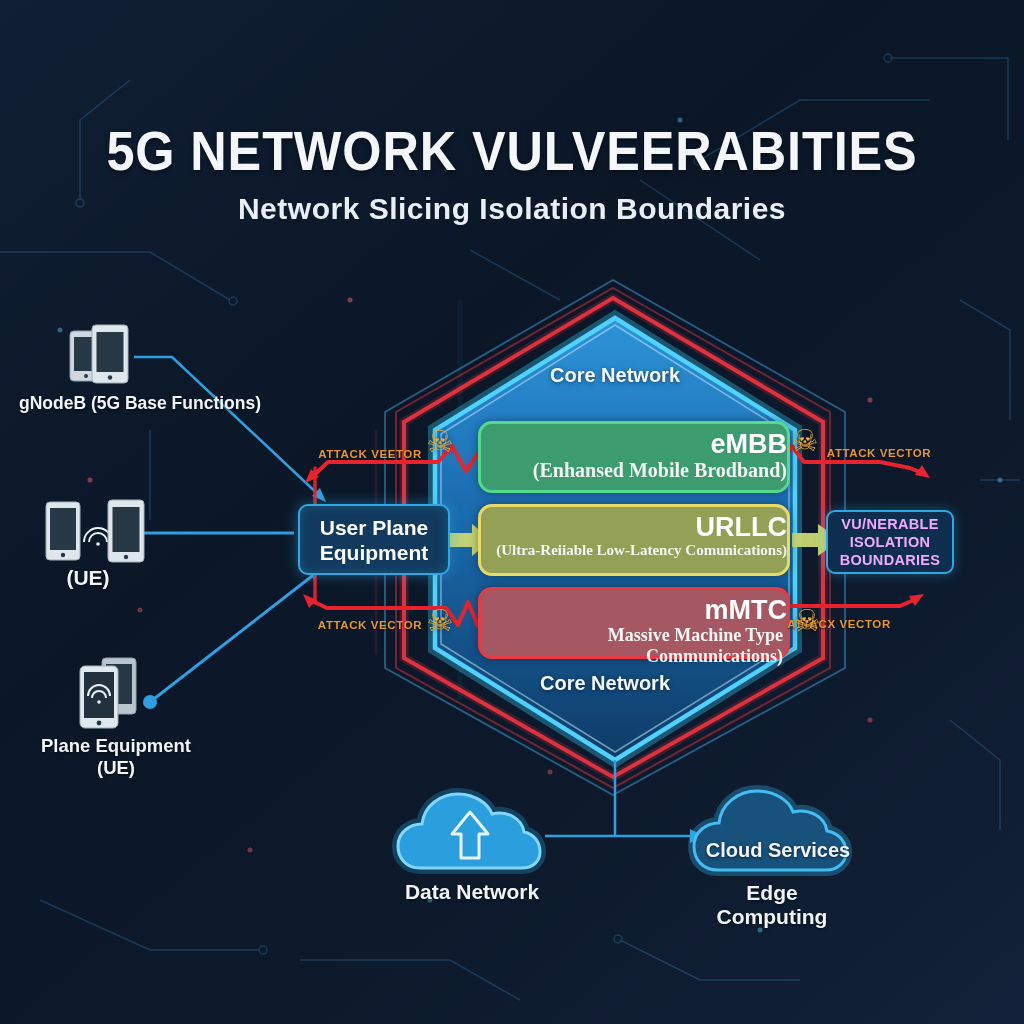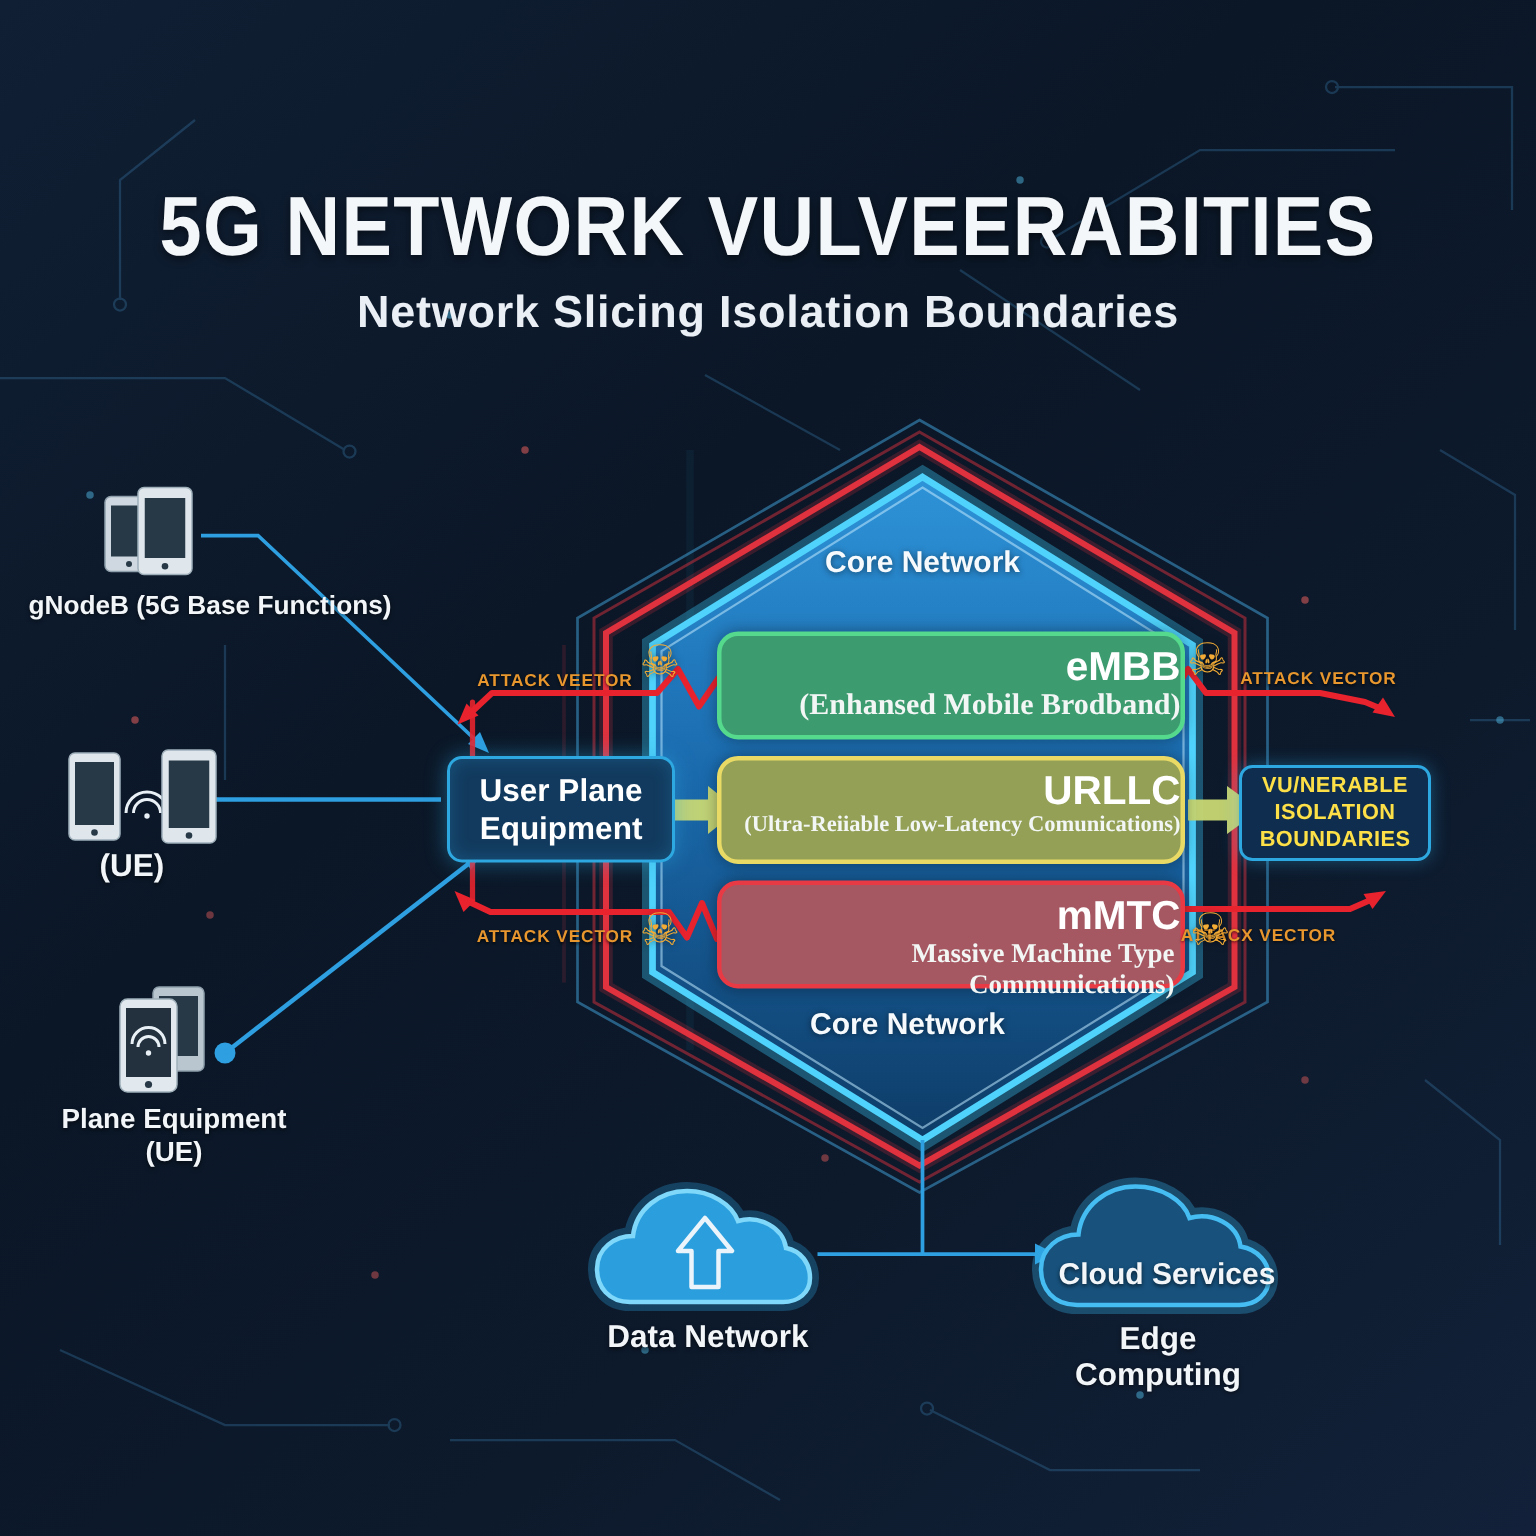--- a/index.html
+++ b/index.html
@@ -58,21 +58,21 @@
   .atk-br{left:784px;top:618px;}
   .skull{width:36px;text-align:center;font-size:30px;color:#f2ab35;
          text-shadow:0 0 5px rgba(0,0,0,.6);line-height:32px;}
   .sk-tl{left:422px;top:426px;} .sk-tr{left:787px;top:425px;}
   .sk-bl{left:422px;top:605px;} .sk-br{left:789px;top:605px;}
 
   
   .iso{left:826px;top:510px;width:124px;height:60px;border:2px solid #2ea8e0;border-radius:9px;
        background:#0f2d4e;box-shadow:0 0 12px rgba(46,168,224,.4);
        display:flex;flex-direction:column;justify-content:center;align-items:center;}
-  .iso span{font-size:14.5px;font-weight:bold;line-height:18px;color:#fde047;letter-spacing:.3px;}
+  .iso span{font-size:14.5px;font-weight:bold;line-height:18px;color:#f0abfc;letter-spacing:.3px;}
 
   
   .lbl-datanet{left:392px;top:880px;width:160px;font-size:21px;font-weight:bold;}
   .lbl-cloudsvc{left:703px;top:839px;width:150px;font-size:20px;font-weight:600;text-align:center;}
   .lbl-edge{left:690px;top:881px;width:164px;font-size:21px;font-weight:bold;}
 </style>
 </head>
 <body>
 
 <div id="canvas">

